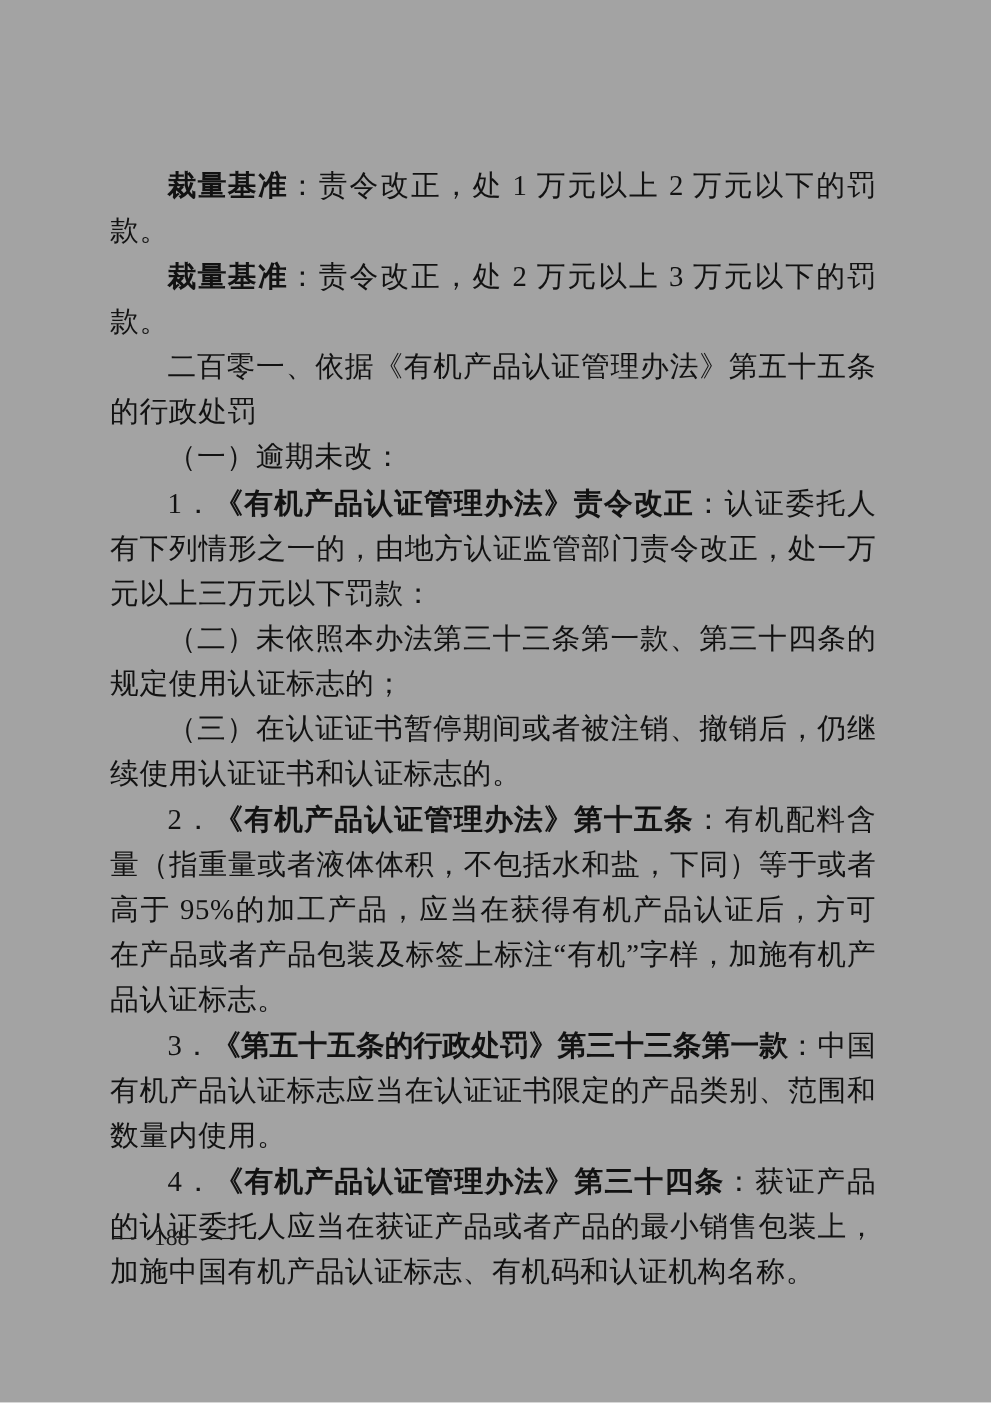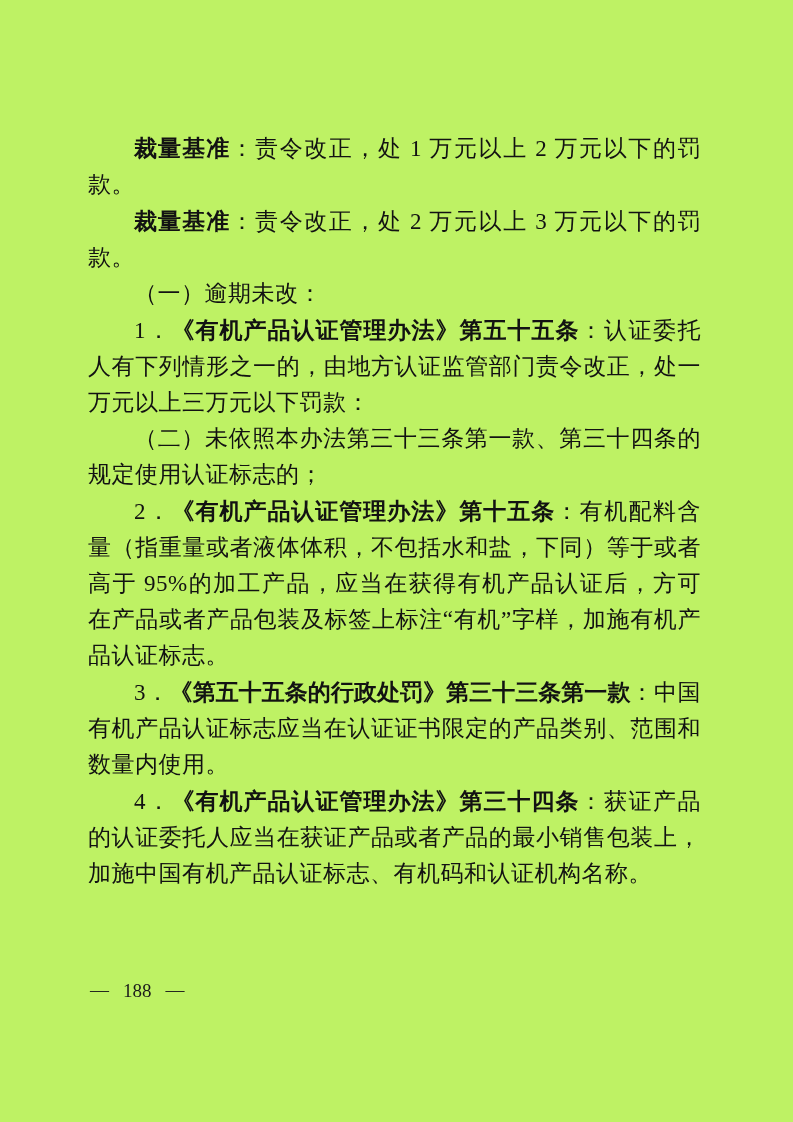--- a/index.html
+++ b/index.html
@@ -4,21 +4,21 @@
 <style>
   html, body {
     margin: 0;
     padding: 0;
     background: #ffffff;
   }
   .page {
     position: relative;
     width: 793px;
     height: 1122px;
-    background: #bef264;
+    background: #a3a3a3;
     overflow: hidden;
     font-family: "Liberation Serif", "DejaVu Serif", serif;
     color: #121212;
   }
   .doc-body {
     position: absolute;
     top: 130px;
     left: 88px;
     right: 92px;
   }
@@ -54,21 +54,23 @@
   .footer .num { margin: 0 14px; }
 </style>
 </head>
 <body>
 
 <div class="page">
   <div class="doc-body">
 
   <p class="para"><span class="run bold-run">裁量基准</span><span class="run">：责令改正，处 1 万元以上 2 万元以下的罚款。</span></p>
       <p class="para"><span class="run bold-run">裁量基准</span><span class="run">：责令改正，处 2 万元以上 3 万元以下的罚款。</span></p>
+      <p class="para"><span class="run">二百零一、依据《有机产品认证管理办法》第五十五条的行政处罚</span></p>
       <p class="para"><span class="run">（一）逾期未改：</span></p>
-      <p class="para"><span class="run">1．</span><span class="run bold-run">《有机产品认证管理办法》第五十五条</span><span class="run">：认证委托人有下列情形之一的，由地方认证监管部门责令改正，处一万元以上三万元以下罚款：</span></p>
+      <p class="para"><span class="run">1．</span><span class="run bold-run">《有机产品认证管理办法》责令改正</span><span class="run">：认证委托人有下列情形之一的，由地方认证监管部门责令改正，处一万元以上三万元以下罚款：</span></p>
       <p class="para"><span class="run">（二）未依照本办法第三十三条第一款、第三十四条的规定使用认证标志的；</span></p>
+      <p class="para"><span class="run">（三）在认证证书暂停期间或者被注销、撤销后，仍继续使用认证证书和认证标志的。</span></p>
       <p class="para"><span class="run">2．</span><span class="run bold-run">《有机产品认证管理办法》第十五条</span><span class="run">：有机配料含量（指重量或者液体体积，不包括水和盐，下同）等于或者高于 95%的加工产品，应当在获得有机产品认证后，方可在产品或者产品包装及标签上标注“有机”字样，加施有机产品认证标志。</span></p>
       <p class="para"><span class="run">3．</span><span class="run bold-run">《第五十五条的行政处罚》第三十三条第一款</span><span class="run">：中国有机产品认证标志应当在认证证书限定的产品类别、范围和数量内使用。</span></p>
       <p class="para"><span class="run">4．</span><span class="run bold-run">《有机产品认证管理办法》第三十四条</span><span class="run">：获证产品的认证委托人应当在获证产品或者产品的最小销售包装上，加施中国有机产品认证标志、有机码和认证机构名称。</span></p>
     </div>
   <div class="footer"><span class="dash">—</span><span class="num">188</span><span class="dash">—</span></div>
 </div>
 
 </body></html>

